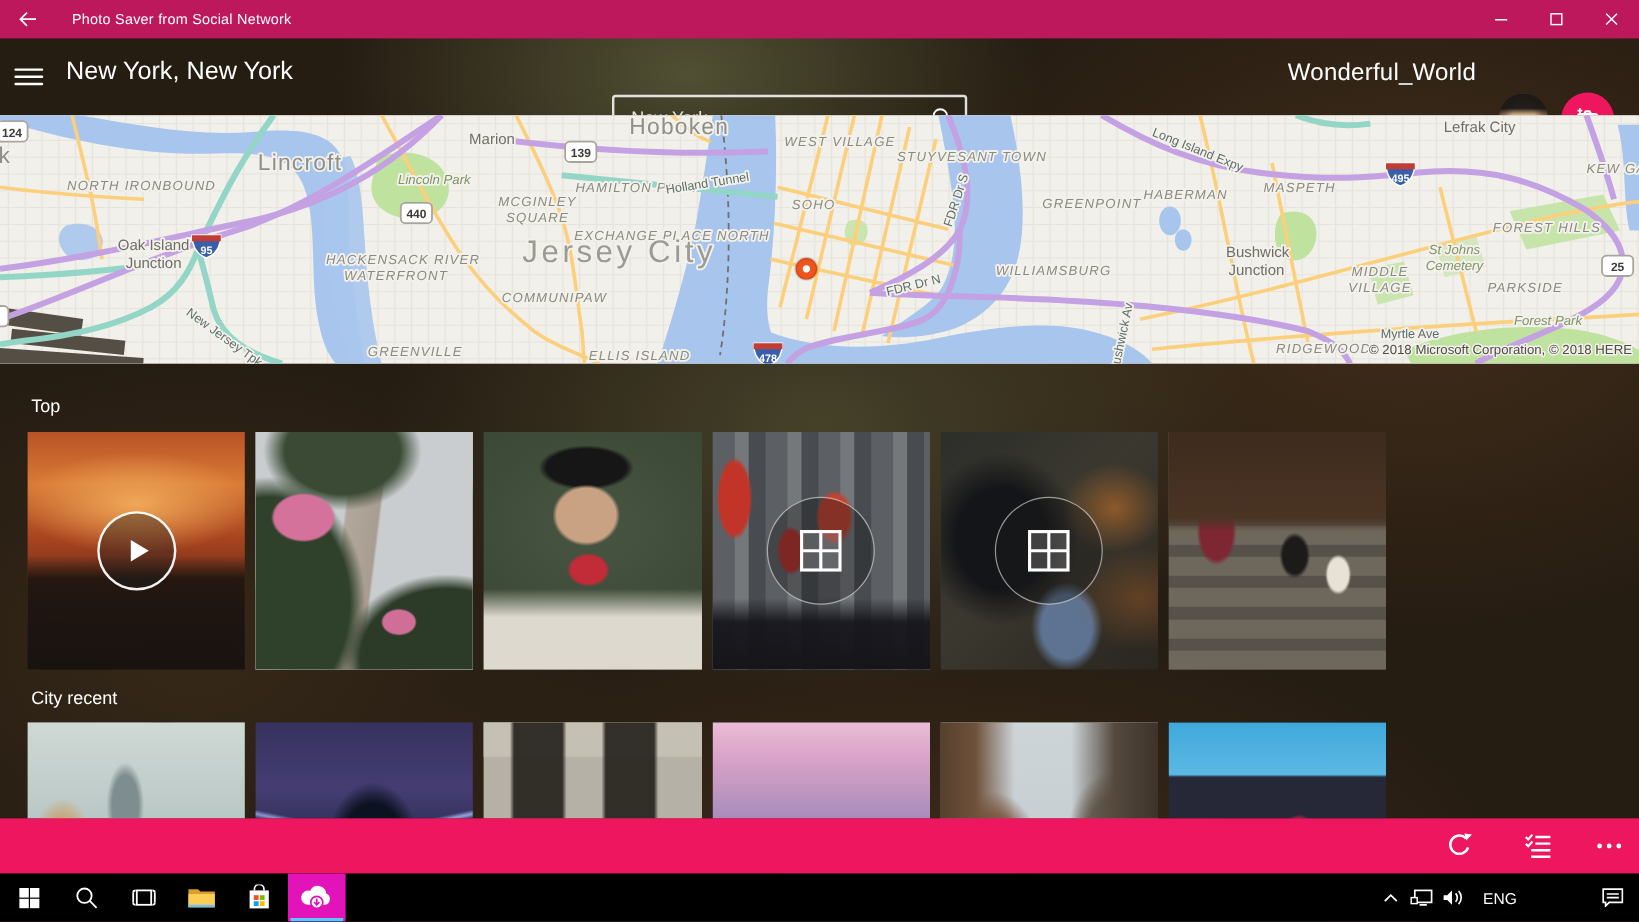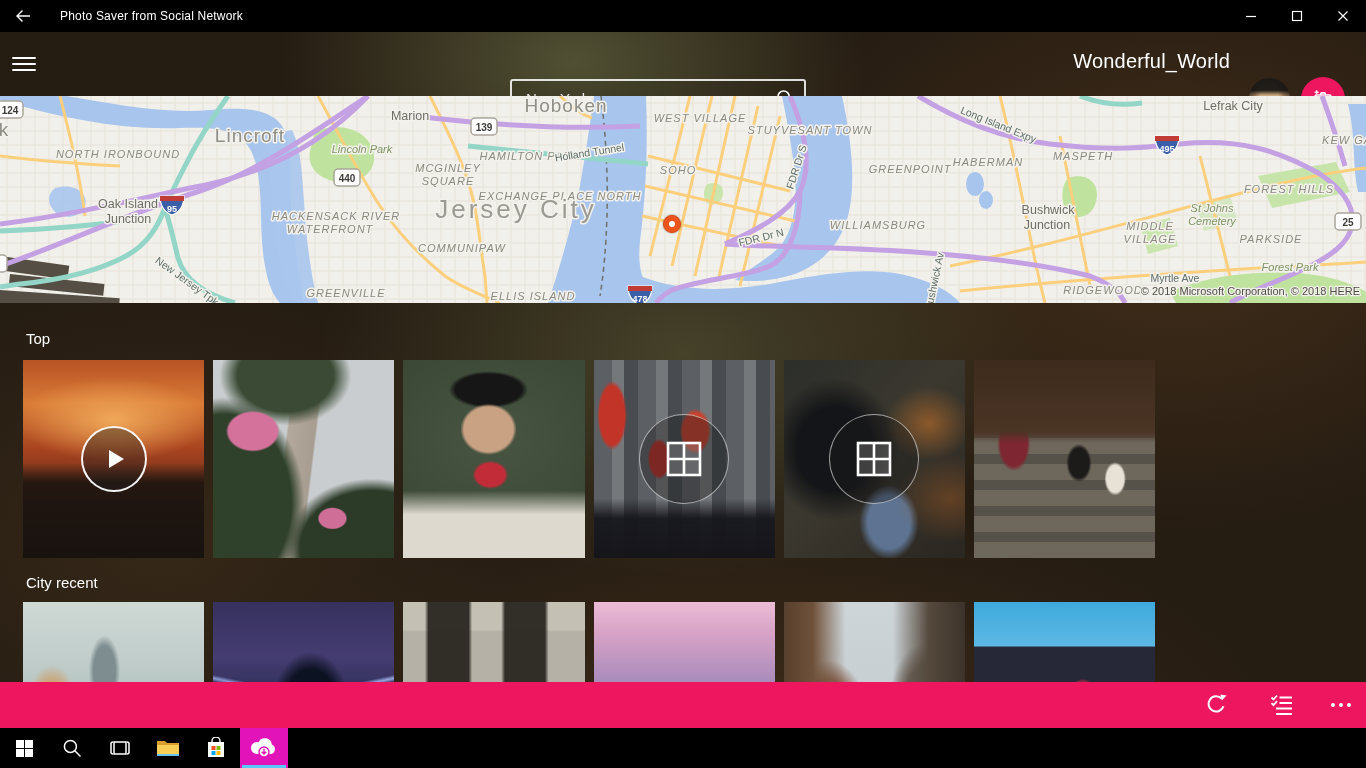--- a/index.html
+++ b/index.html
@@ -8,21 +8,21 @@
     font-family:"Liberation Sans","DejaVu Sans",sans-serif;
     background:
       radial-gradient(420px 260px at 42% 8%, rgba(116,122,78,.55), rgba(0,0,0,0) 70%),
       radial-gradient(520px 320px at 50% 46%, rgba(110,112,70,.45), rgba(0,0,0,0) 70%),
       radial-gradient(600px 420px at 86% 30%, rgba(96,64,34,.5), rgba(0,0,0,0) 72%),
       radial-gradient(500px 360px at 12% 70%, rgba(70,52,30,.5), rgba(0,0,0,0) 70%),
       radial-gradient(700px 300px at 55% 95%, rgba(88,62,34,.45), rgba(0,0,0,0) 75%),
       #251c12;
   }
   
-  .titlebar{position:absolute;left:0;top:0;width:1366px;height:32px;background:#000000;color:#fff;display:flex;align-items:center;}
+  .titlebar{position:absolute;left:0;top:0;width:1366px;height:32px;background:#be185d;color:#fff;display:flex;align-items:center;}
   .tb-back{width:46px;height:32px;display:flex;align-items:center;justify-content:center;font-size:16px;}
   .tb-title{font-size:12px;margin-left:14px;letter-spacing:.2px;}
   .tb-ctrls{margin-left:auto;display:flex;}
   .tb-btn{width:46px;height:32px;display:flex;align-items:center;justify-content:center;}
   
   .appheader{position:absolute;left:0;top:32px;width:1366px;height:64px;}
   .hamburger{position:absolute;left:12px;top:20px;width:24px;height:24px;display:flex;flex-direction:column;justify-content:center;gap:4px;}
   .hamburger span{display:block;height:2px;background:#fff;border-radius:1px;}
   .loc-title{position:absolute;left:55px;top:16px;color:#fff;font-size:21px;font-weight:400;}
   .searchbox{position:absolute;left:510px;top:47px;width:296px;height:38px;border:2px solid rgba(255,255,255,.85);border-radius:3px;box-sizing:border-box;background:rgba(0,0,0,.08);display:flex;align-items:center;}
@@ -148,20 +148,21 @@
       </div>
   </div>
 </div>
 
 <div class="appheader">
   <div class="hamburger">
       <span></span>
       <span></span>
       <span></span>
     </div>
+  <div class="loc-title">New York, New York</div>
   <div class="searchbox">
     <input type="text" value="New York" style="">
     <div class="search-ico">
       <svg width="20" height="20" viewBox="0 0 20 20">
           <circle cx="8.6" cy="8.6" r="5.6" fill="none" stroke="#fff" stroke-width="1.6"></circle>
           <path d="M12.8 12.8 18 18" stroke="#fff" stroke-width="1.6"></path>
         </svg>
     </div>
   </div>
   <div class="username">Wonderful_World</div>
@@ -453,13 +454,40 @@
         <rect x="10.5" y="14" width="4" height="4" fill="#FFB900"></rect>
     </svg>
   </div>
   <div class="tk-btn tk-app">
     <svg width="30" height="24" viewBox="0 0 30 24">
       <path d="M8 18 a6 6 0 1 1 1.5-11.8 A7 7 0 0 1 22.8 8.5 a5 5 0 0 1-.8 9.5 Z" fill="#fff"></path>
       <circle cx="15" cy="16" r="5" fill="#fff" stroke="#E213B8" stroke-width="1.4"></circle>
       <path d="M15 12.8v5M12.8 15.8 15 18l2.2-2.2" fill="none" stroke="#E213B8" stroke-width="1.4"></path>
     </svg>
   </div>
+  <div class="tray">
+    <div class="tk-sm">
+      <svg width="14" height="10" viewBox="0 0 14 10">
+          <path d="M2 8 7 3l5 5" fill="none" stroke="#fff" stroke-width="1.5"></path>
+        </svg>
+    </div>
+    <div class="tk-sm">
+      <svg width="20" height="16" viewBox="0 0 20 16">
+        <rect x="4" y="2" width="14" height="10" fill="none" stroke="#fff" stroke-width="1.4"></rect>
+        <path d="M8 14h6" stroke="#fff" stroke-width="1.4"></path>
+        <rect x="1" y="8" width="5" height="5" fill="#000" stroke="#fff" stroke-width="1.2"></rect>
+      </svg>
+    </div>
+    <div class="tk-sm">
+      <svg width="20" height="16" viewBox="0 0 20 16">
+        <path d="M2 6h3l4-4v12L5 10H2Z" fill="#fff"></path>
+        <path d="M12 4.5a5 5 0 0 1 0 7M14.5 2.5a8 8 0 0 1 0 11" fill="none" stroke="#fff" stroke-width="1.4"></path>
+      </svg>
+    </div>
+    <div class="tk-lang">ENG</div>
+    <div class="tk-action">
+      <svg width="18" height="16" viewBox="0 0 18 16">
+        <path d="M1 1h16v11H6l-3 3v-3H1Z" fill="none" stroke="#fff" stroke-width="1.4"></path>
+        <path d="M4 5h10M4 8h10" stroke="#fff" stroke-width="1.3"></path>
+      </svg>
+    </div>
+  </div>
 </div>
 
 </body></html>

